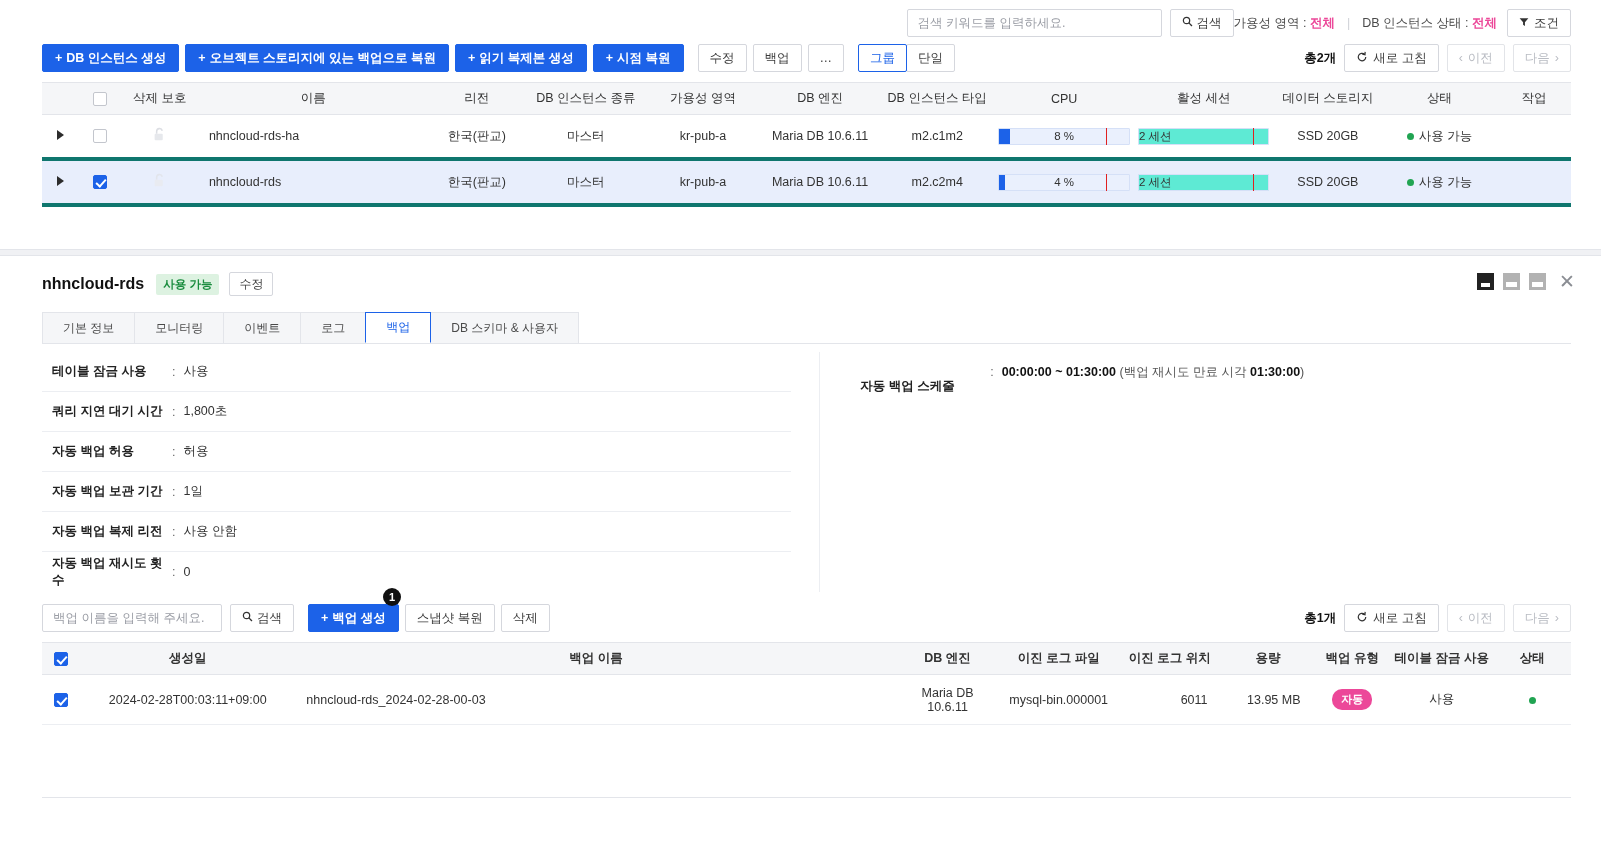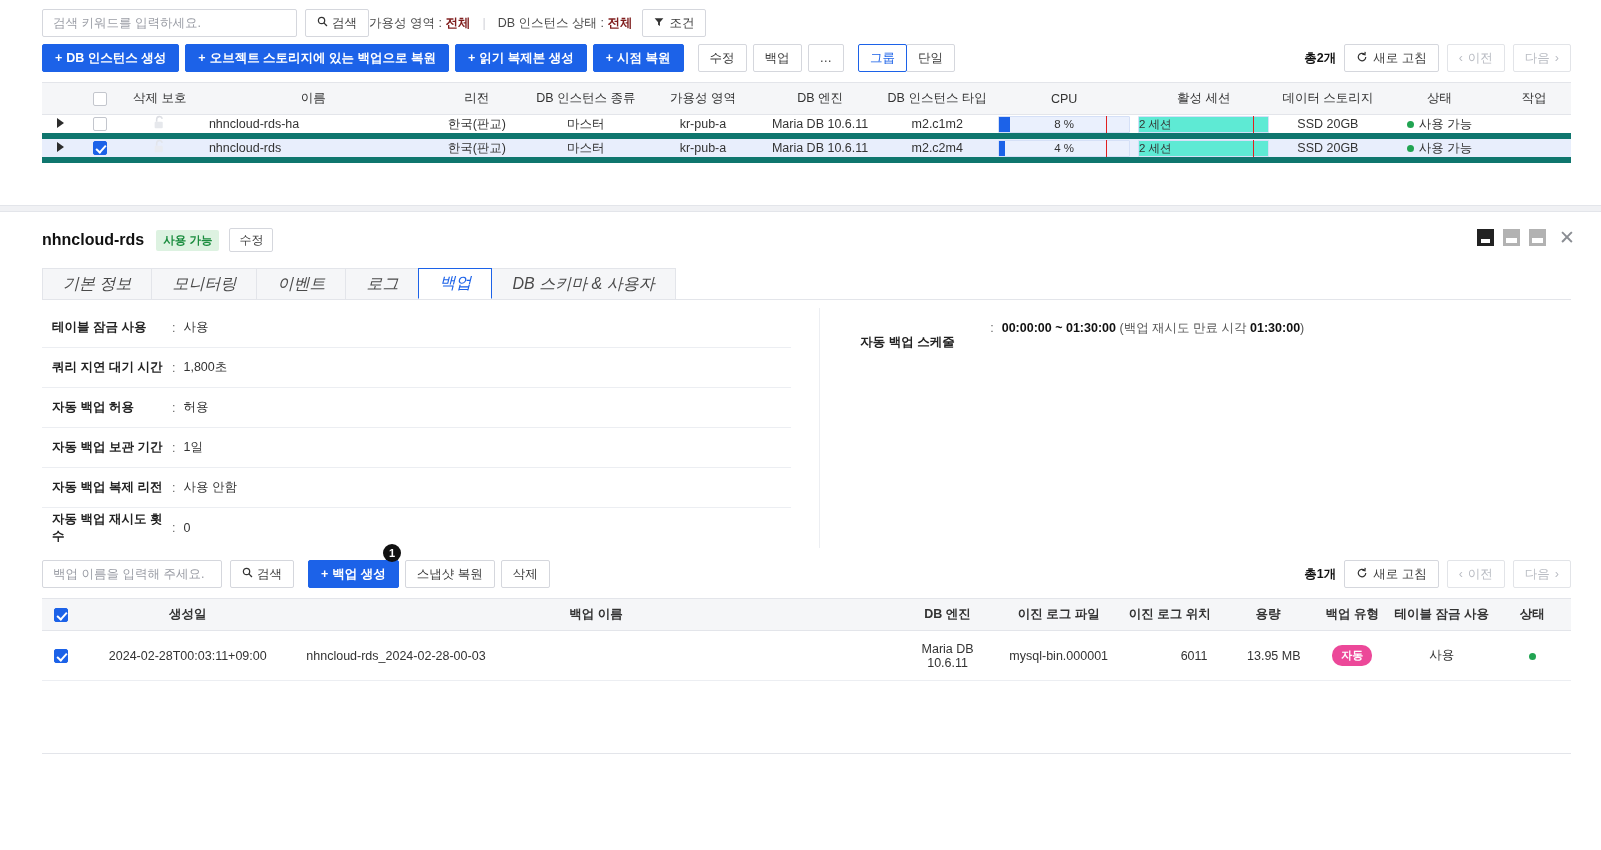--- a/index.html
+++ b/index.html
@@ -9,41 +9,41 @@
     background: #ffffff;
     font-family: "Liberation Sans", "DejaVu Sans", sans-serif;
     font-size: 13px;
     color: #2b2b2b;
     overflow: hidden;
   }
   .page { position: relative; width: 1601px; height: 850px; background:#fff; }
 
   
   .topbar {
-    display:flex; align-items:center; justify-content:flex-start;
-    padding: 6px 30px 0 42px; height: 40px;
+    display:flex; align-items:center; justify-content:flex-end;
+    padding: 6px 30px 0 42px; height: 40px; margin-left: 38px;
   }
   .search-group { display:flex; align-items:center; }
   .search-input {
     width: 255px; height: 28px; padding: 0 10px;
     border: 1px solid #d5d7dd; border-radius: 2px;
     font-family: inherit; font-size: 12.5px; color:#333; background:#fff;
     outline: none;
   }
   .search-input::placeholder { color:#9a9da5; }
   .btn {
     height: 28px; padding: 0 11px; border:1px solid #d5d7dd; border-radius:2px;
     background:#fff; font-family:inherit; font-size:12.5px; color:#3a3a3a;
     cursor:pointer; display:inline-flex; align-items:center; justify-content:center;
     white-space: nowrap;
   }
   .btn-search { margin-left: 8px; gap:4px; }
   .ic { display:inline-block; line-height:1; }
   .topbar-right { display:flex; align-items:center; gap:10px; font-size:12.5px; color:#4a4a4a;}
-  .filter-txt b { color:#7f1d1d; }
+  .filter-txt b { color:#ec4899; }
   .vsep { color:#d0d2d8; margin: 0 2px; }
   .btn-cond { gap:5px; }
 
   
   .actionbar {
     display:flex; align-items:center; justify-content:space-between;
     padding: 4px 30px 10px 42px;
   }
   .act-left { display:flex; align-items:center; gap:6px; }
   .btn-primary {
@@ -63,22 +63,22 @@
 
   
   .tablewrap { padding: 0 30px 0 42px; }
   table.grid { width:100%; border-collapse:collapse; table-layout:fixed; }
   table.grid thead th {
     background:#f5f6f8; border-top:1px solid #e3e5ea; border-bottom:1px solid #e3e5ea;
     height:32px; font-weight:normal; font-size:12.5px; color:#333; text-align:center;
     padding: 0 4px;
   }
   table.grid tbody td {
-    height:20px; border-bottom:6px solid #0f766e; text-align:center;
-    font-size:12.5px; color:#333; padding: 0 4px; background:#fff;
+    height:20px; border-bottom:4px solid #0f766e; text-align:center;
+    font-size:12.5px; color:#333; padding: 12px 4px; background:#fff;
   }
   table.grid tbody tr.selected td { background:#e8eefc; }
   .td-left { text-align:left !important; padding-left:10px !important; }
   .arrow-cell { cursor:pointer; }
   .tri { display:inline-block; width:0; height:0;
          border-top:5px solid transparent; border-bottom:5px solid transparent;
          border-left:7px solid #2c2c2c; }
   .cb { width:14px; height:14px; border:1px solid #c3c6cd; border-radius:2px;
         background:#fff; display:inline-block; vertical-align:middle; cursor:pointer; }
   .cb.checked { background:#1c62e8; border-color:#1c62e8; position:relative; }
@@ -119,22 +119,22 @@
   .wbox.dark .top { background:#222; }
   .wbox.gray .top { background:#b2b2b2; }
   .wbox .slot { position:absolute; left:3px; right:3px; bottom:3px; height:5px; background:#fff; }
   .wbox.dark .slot { border:1px solid #222; height:6px; bottom:2px; }
   .xclose { font-size:19px; color:#8a8d93; cursor:pointer; line-height:1; margin-left:4px; }
 
   
   .tabs { display:flex; margin-top:16px; border-bottom:1px solid #e3e5ea; }
   .tab {
     height:31px; padding:0 20px; background:#f5f6f8; border:1px solid #e3e5ea;
-    border-bottom:none; font-size:16px; color:#4a4a4a; cursor:pointer;
-    display:flex; align-items:center; margin-right:-1px; position:relative;font-style:italic;
+    border-bottom:none; font-size:12px; color:#4a4a4a; cursor:pointer;
+    display:flex; align-items:center; margin-right:-1px; position:relative;
   }
   .tab.active {
     background:#fff; color:#1c62e8; border:1px solid #1c62e8; border-bottom:1px solid #fff;
     z-index:2; margin-bottom:-1px;
   }
 
   
   .info-area { display:flex; padding-top:8px; }
   .info-col { width:49%; }
   .info-col.right { border-left:1px solid #eceef2; padding-left:30px; margin-left:28px; }

